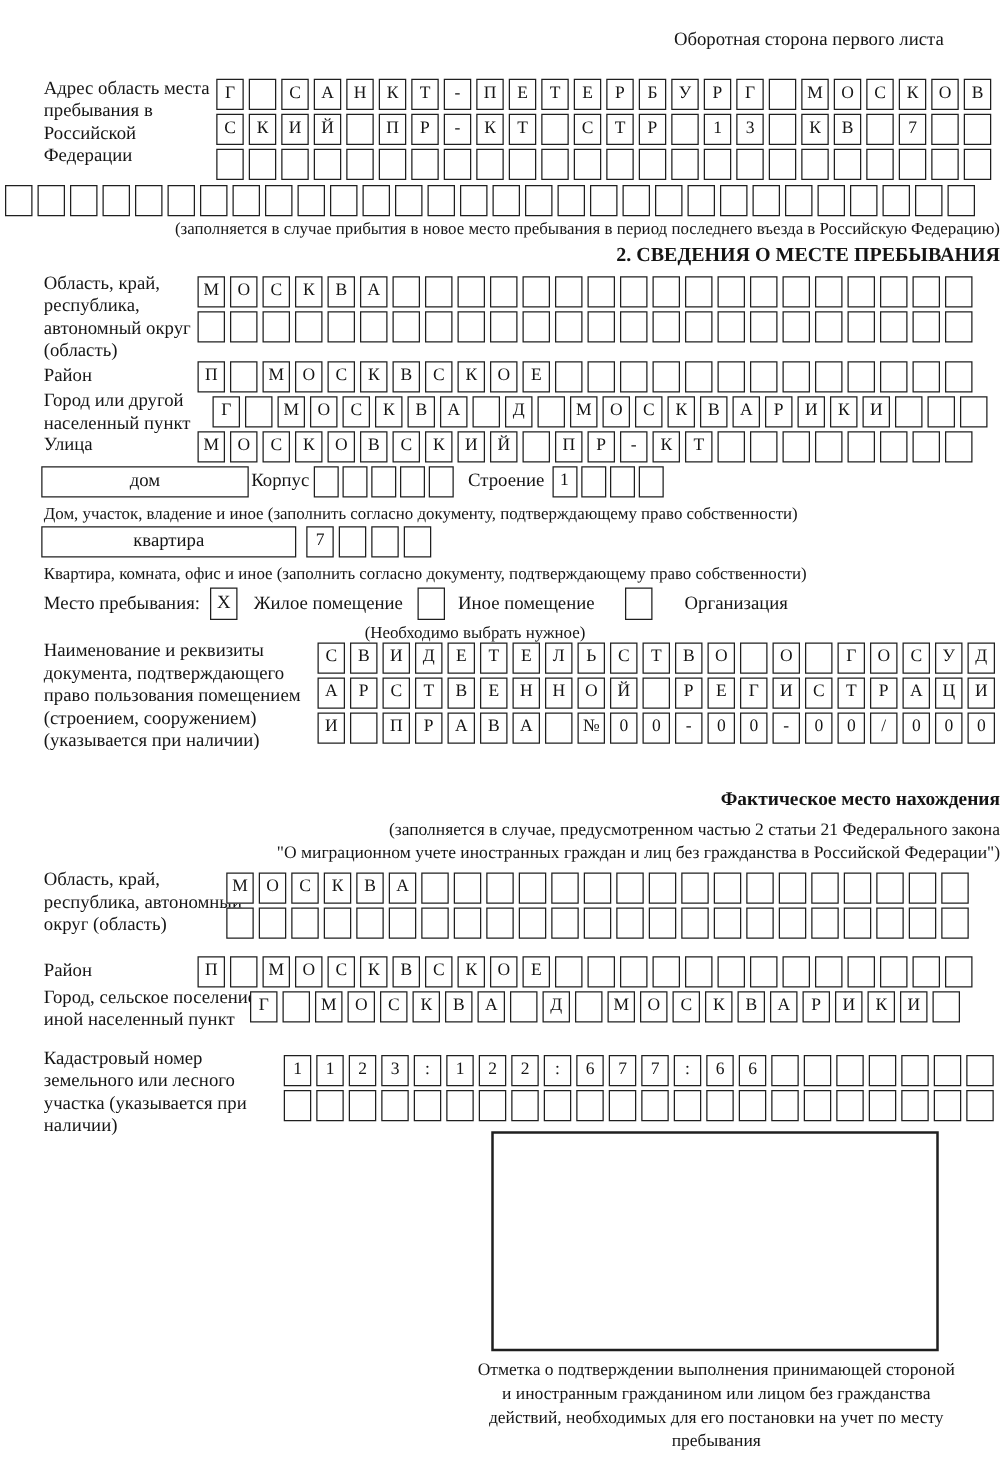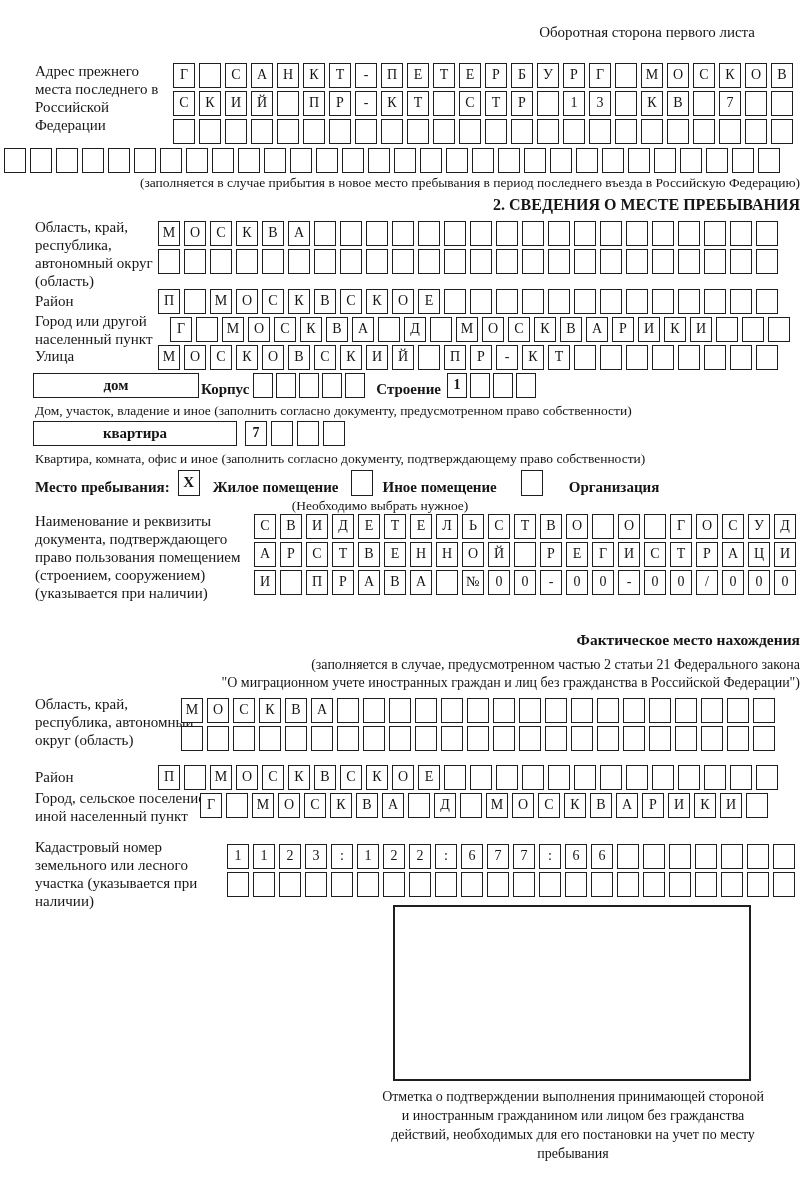--- a/index.html
+++ b/index.html
@@ -17,35 +17,35 @@
   .cell {
     display:inline-block; width:22px; height:25px; border:1.5px solid #1f1f1f;
     margin-right:4px; text-align:center; font-size:14px; line-height:21px;
     vertical-align:top; background:#fff;
   }
   .row-house .cell, .row-korpus .cell, .row-stroenie .cell { width:20px; margin-right:3px; }
   .wide-box {
     display:inline-block; border:1.5px solid #1f1f1f; height:25px;
     text-align:center; font-size:15px; line-height:22px; vertical-align:top;
   }
-  .inline-flex { display:flex; align-items:flex-end; white-space:nowrap;font-weight:bold; }
+  .inline-flex { display:flex; align-items:center; white-space:nowrap; }
   .checkbox {
     display:inline-block; width:22px; height:26px; border:1.5px solid #1f1f1f;
     text-align:center; font-size:15px; line-height:23px; vertical-align:middle;
   }
   .opt-label { font-size:15px; }
   .stamp-box { border:2px solid #1f1f1f; background:#fff; }
   .note { font-size:15px; }
 </style>
 </head>
 <body>
 
 <div class="abs note" style="top:24px; right:45px;">Оборотная сторона первого листа</div>
 
-<div class="abs label" style="top:62px; left:35px; width:134px;">Адрес прежнего места последнего в Российской Федерации</div>
+<div class="abs label" style="top:62px; left:35px; width:134px;">Адрес область места пребывания в Российской Федерации</div>
 <div class="abs" style="top:63px; left:173px;">
   <div class="grid-row"><span class="cell">Г</span><span class="cell"></span><span class="cell">С</span><span class="cell">А</span><span class="cell">Н</span><span class="cell">К</span><span class="cell">Т</span><span class="cell">-</span><span class="cell">П</span><span class="cell">Е</span><span class="cell">Т</span><span class="cell">Е</span><span class="cell">Р</span><span class="cell">Б</span><span class="cell">У</span><span class="cell">Р</span><span class="cell">Г</span><span class="cell"></span><span class="cell">М</span><span class="cell">О</span><span class="cell">С</span><span class="cell">К</span><span class="cell">О</span><span class="cell">В</span></div>
   <div class="grid-row"><span class="cell">С</span><span class="cell">К</span><span class="cell">И</span><span class="cell">Й</span><span class="cell"></span><span class="cell">П</span><span class="cell">Р</span><span class="cell">-</span><span class="cell">К</span><span class="cell">Т</span><span class="cell"></span><span class="cell">С</span><span class="cell">Т</span><span class="cell">Р</span><span class="cell"></span><span class="cell">1</span><span class="cell">3</span><span class="cell"></span><span class="cell">К</span><span class="cell">В</span><span class="cell"></span><span class="cell">7</span><span class="cell"></span><span class="cell"></span></div>
   <div class="grid-row"><span class="cell"></span><span class="cell"></span><span class="cell"></span><span class="cell"></span><span class="cell"></span><span class="cell"></span><span class="cell"></span><span class="cell"></span><span class="cell"></span><span class="cell"></span><span class="cell"></span><span class="cell"></span><span class="cell"></span><span class="cell"></span><span class="cell"></span><span class="cell"></span><span class="cell"></span><span class="cell"></span><span class="cell"></span><span class="cell"></span><span class="cell"></span><span class="cell"></span><span class="cell"></span><span class="cell"></span></div>
 </div>
 <div class="abs grid-row" style="top:148px; left:4px;"><span class="cell"></span><span class="cell"></span><span class="cell"></span><span class="cell"></span><span class="cell"></span><span class="cell"></span><span class="cell"></span><span class="cell"></span><span class="cell"></span><span class="cell"></span><span class="cell"></span><span class="cell"></span><span class="cell"></span><span class="cell"></span><span class="cell"></span><span class="cell"></span><span class="cell"></span><span class="cell"></span><span class="cell"></span><span class="cell"></span><span class="cell"></span><span class="cell"></span><span class="cell"></span><span class="cell"></span><span class="cell"></span><span class="cell"></span><span class="cell"></span><span class="cell"></span><span class="cell"></span><span class="cell"></span></div>
 <div class="abs caption center" style="top:175px;">(заполняется в случае прибытия в новое место пребывания в период последнего въезда в Российскую Федерацию)</div>
 
 <div class="abs title center" style="top:196px;">2. СВЕДЕНИЯ О МЕСТЕ ПРЕБЫВАНИЯ</div>
 
@@ -64,21 +64,21 @@
 <div class="abs label" style="top:347px; left:35px;">Улица</div>
 <div class="abs grid-row" style="top:345px; left:158px;"><span class="cell">М</span><span class="cell">О</span><span class="cell">С</span><span class="cell">К</span><span class="cell">О</span><span class="cell">В</span><span class="cell">С</span><span class="cell">К</span><span class="cell">И</span><span class="cell">Й</span><span class="cell"></span><span class="cell">П</span><span class="cell">Р</span><span class="cell">-</span><span class="cell">К</span><span class="cell">Т</span><span class="cell"></span><span class="cell"></span><span class="cell"></span><span class="cell"></span><span class="cell"></span><span class="cell"></span><span class="cell"></span><span class="cell"></span></div>
 
 <div class="abs inline-flex" style="top:373px; left:33px;">
   <div class="wide-box" style="width:166px;">дом</div>
   <span class="opt-label" style="margin:0 4px 0 2px;">Корпус</span>
   <span class="row-korpus"><span class="cell"></span><span class="cell"></span><span class="cell"></span><span class="cell"></span><span class="cell"></span></span>
   <span class="opt-label" style="margin:0 6px 0 8px;">Строение</span>
   <span class="row-stroenie"><span class="cell">1</span><span class="cell"></span><span class="cell"></span><span class="cell"></span></span>
 </div>
-<div class="abs caption" style="top:403px; left:35px;">Дом, участок, владение и иное (заполнить согласно документу, предусмотренном право собственности)</div>
+<div class="abs caption" style="top:403px; left:35px;">Дом, участок, владение и иное (заполнить согласно документу, подтверждающему право собственности)</div>
 
 <div class="abs inline-flex" style="top:421px; left:33px;">
   <div class="wide-box" style="width:204px;">квартира</div>
   <span style="margin-left:8px;"><span class="cell">7</span><span class="cell"></span><span class="cell"></span><span class="cell"></span></span>
 </div>
 <div class="abs caption" style="top:451px; left:35px;">Квартира, комната, офис и иное (заполнить согласно документу, подтверждающему право собственности)</div>
 
 <div class="abs inline-flex" style="top:470px; left:35px;">
   <span class="label">Место пребывания:</span>
   <span class="checkbox" style="margin-left:8px;">X</span>

